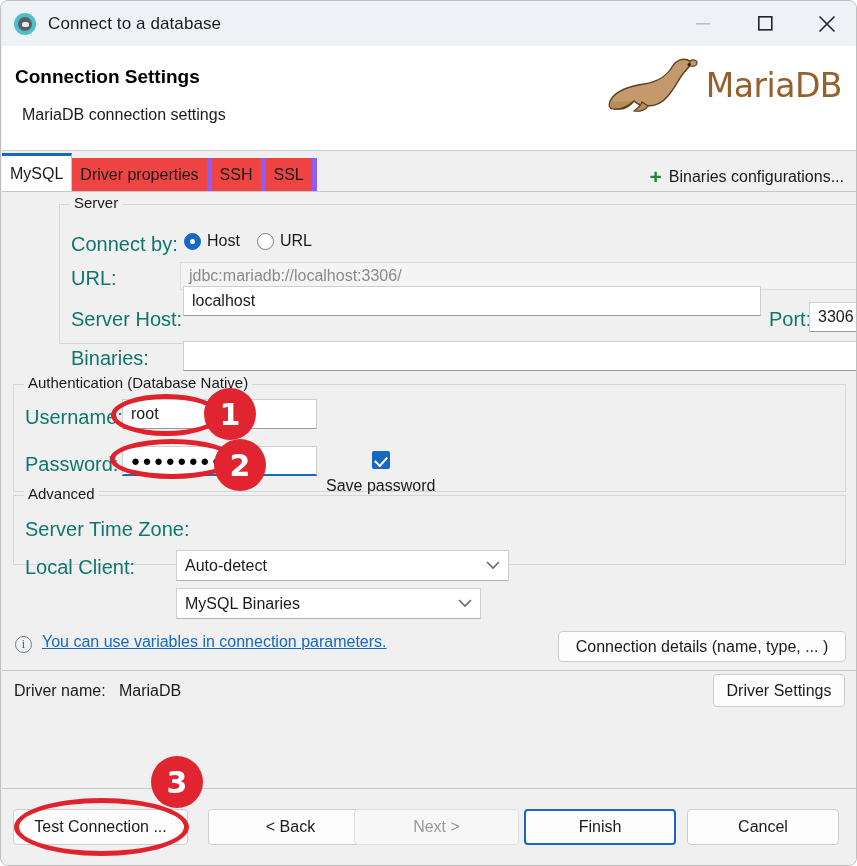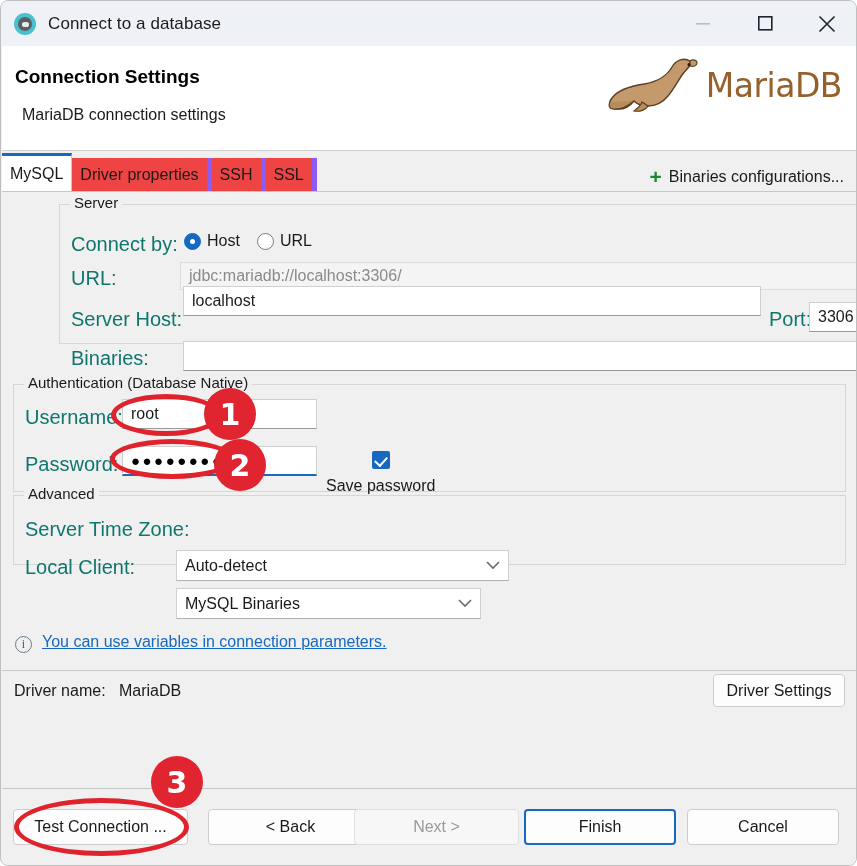--- a/index.html
+++ b/index.html
@@ -385,20 +385,23 @@
               <path d="M1 1 L7 7 L13 1" fill="none" stroke="#6a6a6a" stroke-width="1.6"></path>
             </svg>
         </span>
       </div>
     </div>
   </div>
 
   <div class="linkrow">
     <span class="info-icon">i</span>
     <span class="varlink">You can use variables in connection parameters.</span>
+    <div class="btn" style="left:556px; top:10px; width:288px; height:31px;">
+      <span>Connection details (name, type, ... )</span>
+    </div>
   </div>
 
   <div class="drivername">
     <span>Driver name:</span>
     &nbsp;
     <span>MariaDB</span>
   </div>
   <div class="btn" style="left:712px; top:673px; width:132px; height:33px;">
     <span>Driver Settings</span>
   </div>

